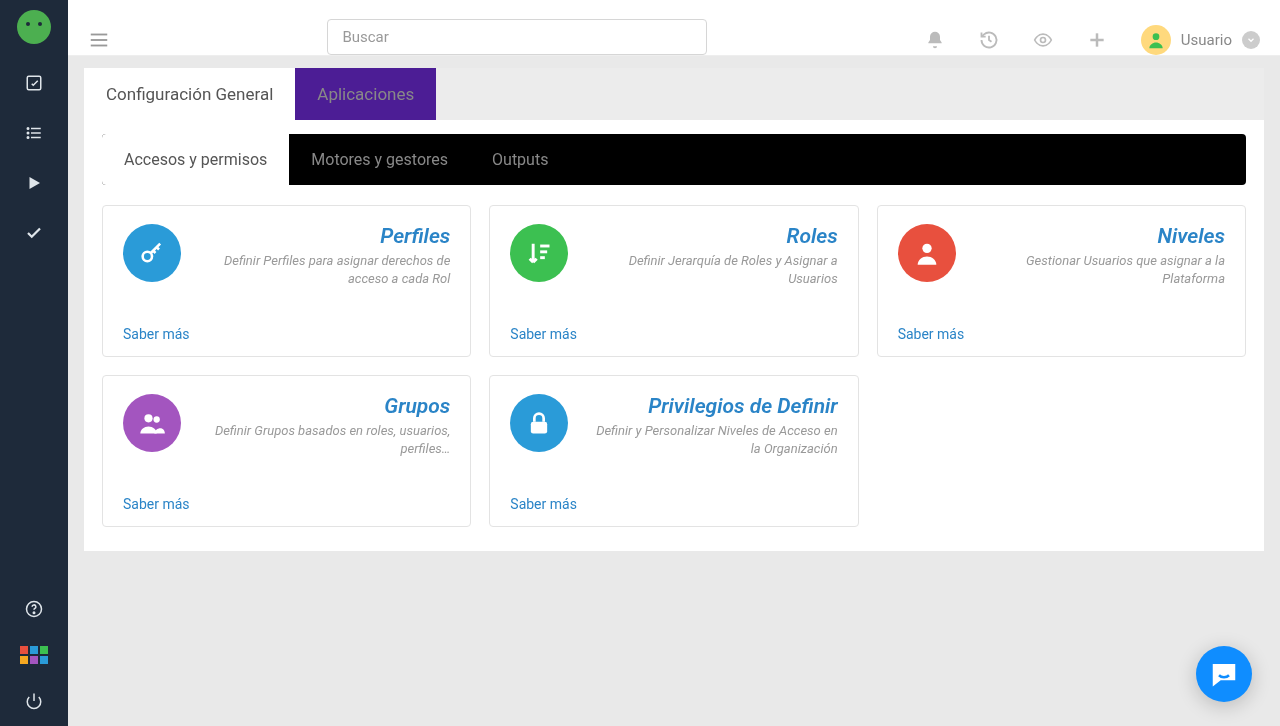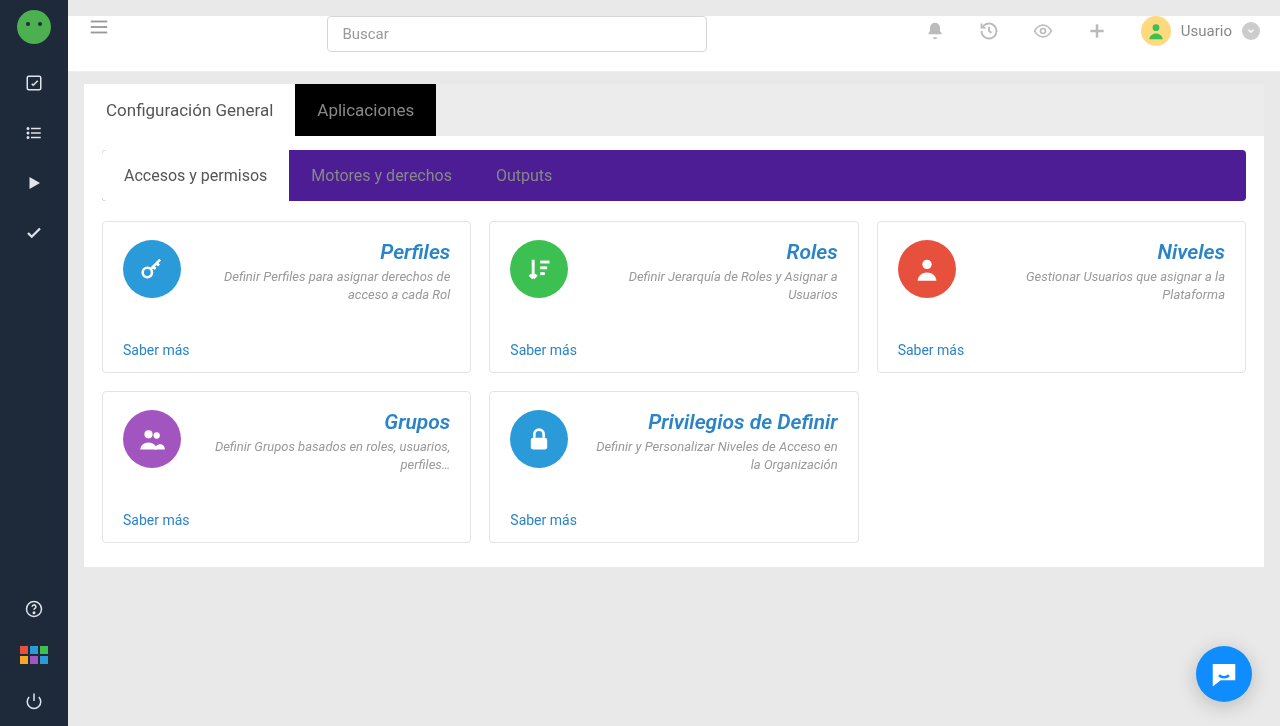--- a/index.html
+++ b/index.html
@@ -15,43 +15,43 @@
 .logo-face::before{left:4px;} .logo-face::after{right:4px;}
 .sidebar-item{width:100%;padding:16px 0;display:flex;align-items:center;justify-content:center;cursor:pointer;color:#dfe5ea;}
 .sidebar-item svg{width:18px;height:18px;}
 .sidebar-spacer{flex:1;}
 .sidebar .grid-icon{padding:12px 0;}
 .grid-sq{display:grid;grid-template-columns:repeat(3,8px);grid-template-rows:repeat(2,8px);gap:2px;}
 .grid-sq span{display:block;width:8px;height:8px;}
 
 
 .main{flex:1;display:flex;flex-direction:column;background:#e9e9e9;}
-.topbar{height:56px;background:#fff;display:flex;align-items:flex-start;padding:0 20px;gap:32px;border-bottom:1px solid #eee;margin-top:16px;}
+.topbar{height:56px;background:#fff;display:flex;align-items:flex-end;padding:0 20px;gap:32px;border-bottom:1px solid #eee;}
 .hamburger{color:#999;cursor:pointer;}
 .hamburger svg{width:22px;height:22px;}
 .search-box{margin-left:auto;margin-right:auto;width:380px;}
 .search-box input{width:100%;height:36px;border:1px solid #d6d6d6;border-radius:4px;padding:0 14px;font-size:15px;color:#555;background:#fff;}
 .search-box input::placeholder{color:#999;}
 .top-actions{display:flex;gap:34px;align-items:center;color:#bbb;}
 .top-icon{cursor:pointer;display:flex;align-items:center;justify-content:center;}
 .top-icon svg{width:20px;height:20px;}
 .user-block{display:flex;align-items:center;gap:10px;cursor:pointer;}
 .avatar{width:30px;height:30px;border-radius:50%;background:#ffd97d;display:flex;align-items:center;justify-content:center;overflow:hidden;}
 .avatar svg{width:20px;height:20px;}
 .user-block span{color:#888;font-size:15px;}
 .chevron-circ{width:18px;height:18px;border-radius:50%;background:#ccc;display:flex;align-items:center;justify-content:center;}
 .chevron-circ svg{width:10px;height:10px;color:#fff;}
 
 
 .panel{margin:12px 16px;background:#ececec;border-radius:2px;display:flex;flex-direction:column;}
 .tabs-lvl1{display:flex;gap:0;background:#ececec;padding:0;}
-.tab1{padding:16px 22px;color:#888;font-size:17px;cursor:pointer;background:#000000;}
+.tab1{padding:16px 22px;color:#888;font-size:17px;cursor:pointer;background:#4c1d95;}
 .tab1.active{background:#fff;color:#555;}
 .panel-body{background:#fff;padding:14px 18px 24px;}
-.tabs-lvl2{display:flex;background:#4c1d95;border-radius:4px;overflow:hidden;align-items:flex-end;}
+.tabs-lvl2{display:flex;background:#000000;border-radius:4px;overflow:hidden;align-items:flex-end;}
 .tab2{padding:16px 22px;font-size:16px;color:#888;cursor:pointer;}
 .tab2.active{background:#fff;color:#555;}
 .cards{display:grid;grid-template-columns:repeat(3,1fr);gap:18px;margin-top:20px;}
 .card{border:1px solid #e3e3e3;border-radius:4px;padding:18px 20px 14px;display:flex;flex-direction:column;min-height:152px;}
 .card-top{display:flex;gap:16px;align-items:flex-start;}
 .card-icon{width:58px;height:58px;border-radius:50%;flex-shrink:0;display:flex;align-items:center;justify-content:center;color:#fff;}
 .card-icon svg{width:28px;height:28px;}
 .card-text{flex:1;text-align:right;font-style:italic;}
 .card-title{color:#2a84c7;font-size:21px;font-weight:600;margin-bottom:4px;}
 .card-desc{color:#999;font-size:13px;line-height:1.4;}
@@ -187,21 +187,21 @@
 
     <div class="panel">
       <div class="tabs-lvl1" id="tabs1">
           <div class="tab1 active">Configuración General</div>
           <div class="tab1">Aplicaciones</div>
         </div>
 
       <div class="panel-body">
         <div class="tabs-lvl2" id="tabs2">
             <div class="tab2 active">Accesos y permisos</div>
-            <div class="tab2">Motores y derechos</div>
+            <div class="tab2">Motores y gestores</div>
             <div class="tab2">Outputs</div>
           </div>
         <div class="cards" id="cards">
             <div class="card">
               <div class="card-top">
                 <div class="card-icon bg-blue">
                   <svg viewBox="0 0 24 24" fill="none" stroke="currentColor" stroke-width="2.2">
                     <circle cx="8" cy="15" r="4"></circle>
                     <path d="m11 12 8-8m-3 3 2 2m-5 1 2 2"></path>
                   </svg>

